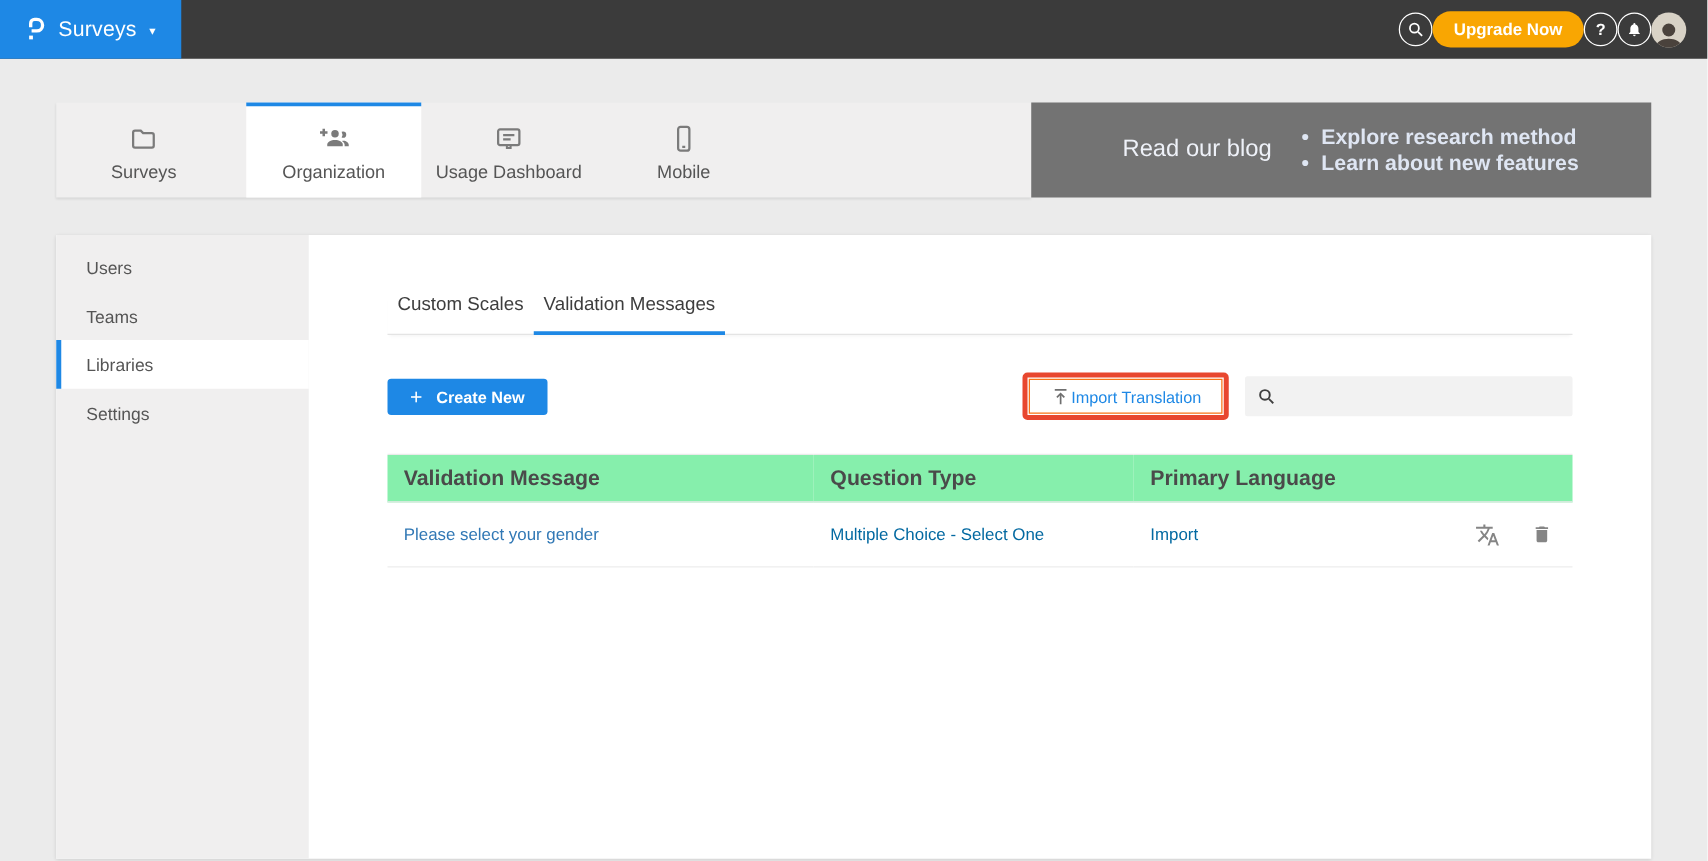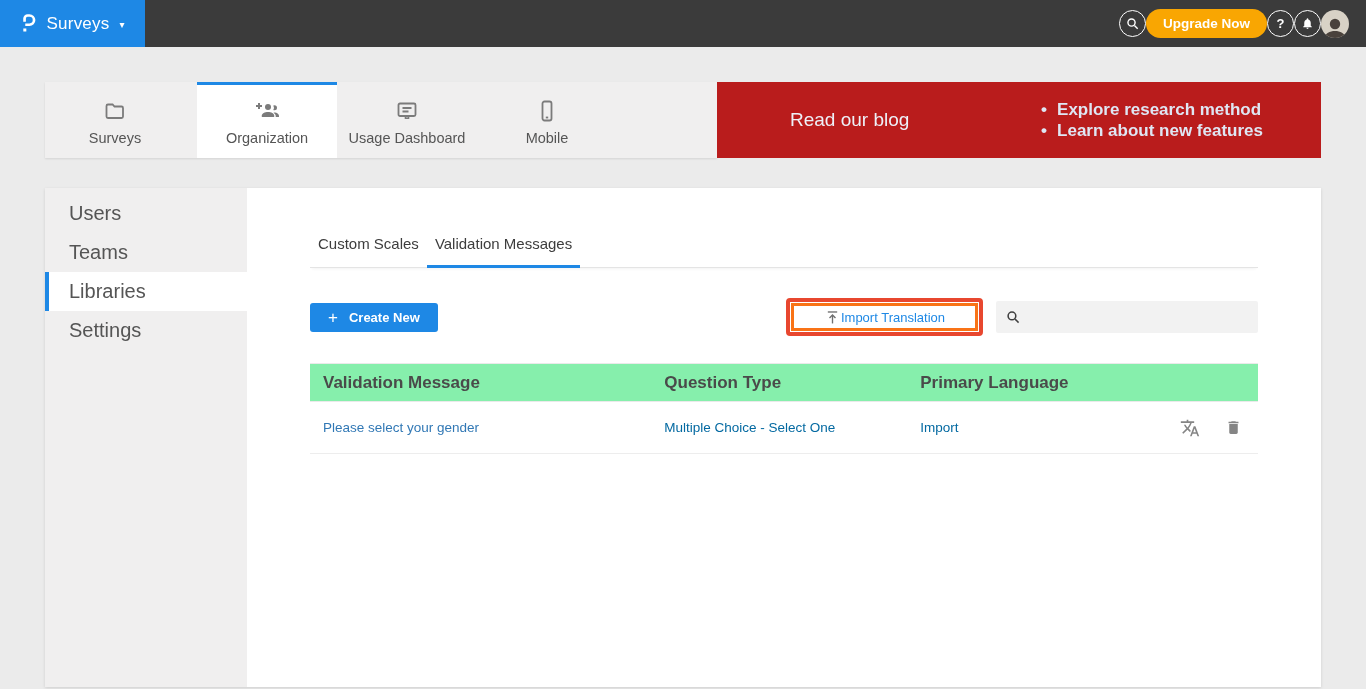--- a/index.html
+++ b/index.html
@@ -26,43 +26,43 @@
   
   .shell { padding:0 45px; }
 
   
   .nav-row { margin-top:35px; display:flex; height:76px; }
   .tab-strip { flex:1; background:#f0efef; display:flex; box-shadow:0 1px 2px rgba(0,0,0,.10); }
   .nav-tab { width:140px; display:flex; flex-direction:column; align-items:center; justify-content:center; gap:7px; cursor:pointer; border-top:3px solid transparent; padding-top:2px; }
   .nav-tab .nav-icon { color:#7b7b7b; height:24px; display:flex; align-items:center; }
   .nav-tab .nav-label { font-size:14.5px; color:#555; white-space:nowrap; }
   .nav-tab.active { background:#fff; border-top-color:#1e88e5;margin-left:12px; }
-  .banner { width:604px; background:#b91c1c; display:flex; align-items:center; cursor:pointer; }
+  .banner { width:496px; background:#737373; display:flex; align-items:center; cursor:pointer; }
   .banner-title { color:#eef1f8; font-size:19px; margin-left:73px; white-space:nowrap; }
   .banner-list { margin-left:auto; margin-right:58px; list-style:none; }
   .banner-list li { color:#dfe6f3; font-size:17px; font-weight:bold; line-height:21px; white-space:nowrap; }
   .banner-list li::before { content:"\2022"; margin-right:10px; }
 
   
   .panel { margin-top:30px; height:499px; background:#fff; box-shadow:0 1px 3px rgba(0,0,0,.12); display:flex; }
   .sidebar { width:202px; background:#f0efef; padding-top:6px; flex:0 0 auto; }
-  .side-item { height:39px; display:flex; align-items:center; padding-left:20px; font-size:20px; color:#555; cursor:pointer; border-left:4px solid transparent; }
+  .side-item { height:39px; display:flex; align-items:center; padding-left:20px; font-size:14px; color:#555; cursor:pointer; border-left:4px solid transparent; }
   .side-item.active { background:#fff; border-left-color:#1e88e5; }
 
   .content { flex:1; padding:0 63px; min-width:0; }
   .content-tabs { margin-top:47px; display:flex; border-bottom:1px solid #e4e4e4; box-shadow:0 3px 3px -2px rgba(0,0,0,.05); }
   .ctab { padding:0 8px 13px; font-size:15px; color:#3d3d3d; cursor:pointer; margin-bottom:-1px; border-bottom:3px solid transparent; white-space:nowrap; }
   .ctab.active { border-bottom-color:#1e88e5; }
 
   
   .toolbar { margin-top:30px; display:flex; align-items:center; height:38px; }
   .create-btn { height:29px; background:#1e88e5; color:#fff; border:none; border-radius:3px; font-size:13px; font-weight:bold; padding:0 18px; display:flex; align-items:center; gap:11px; cursor:pointer; font-family:inherit; }
   .create-plus { font-size:17px; font-weight:normal; line-height:1; }
   .import-wrap { margin-left:auto; border:4px solid #e8472f; border-radius:4px; padding:1px; background:#fff; }
-  .import-btn { height:28px; background:#fff; border:3px solid #f97316; color:#1e88e5; font-size:13px; font-weight:500; display:flex; align-items:center; gap:0; padding:0 30px; cursor:pointer; font-family:inherit; }
+  .import-btn { height:28px; background:#fff; border:1px solid #f97316; color:#1e88e5; font-size:13px; font-weight:500; display:flex; align-items:center; gap:0; padding:0 16px; cursor:pointer; font-family:inherit; }
   .import-icon { color:#6f6f6f; display:flex; }
   .search-box { width:262px; height:32px; background:#f2f2f2; margin-left:13px; display:flex; align-items:center; padding:0 10px; border-radius:2px; }
   .search-box .mag { color:#3f3f3f; display:flex; }
   .search-box input { border:none; background:transparent; outline:none; flex:1; font-size:13px; margin-left:8px; font-family:inherit; color:#444; min-width:0; }
 
   
   .vtable { margin-top:27px; width:100%; border-collapse:collapse; table-layout:fixed; }
   .vtable th { background:#86efac; border-top:1px solid #eaeaea; border-bottom:1px solid #eaeaea; height:38px; text-align:left; font-size:17px; color:#4a4a4a; padding-left:13px; font-weight:bold; }
   .vtable td { height:52px; border-bottom:1px solid #ededed; font-size:13.5px; padding-left:13px; }
   .col-msg { width:36%; } .col-type { width:27%; } .col-lang { width:22%; } .col-act { width:15%; }

